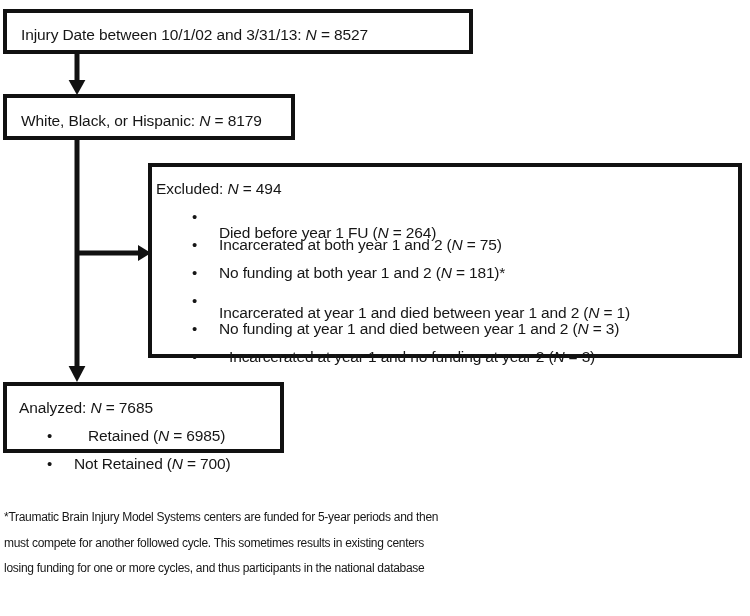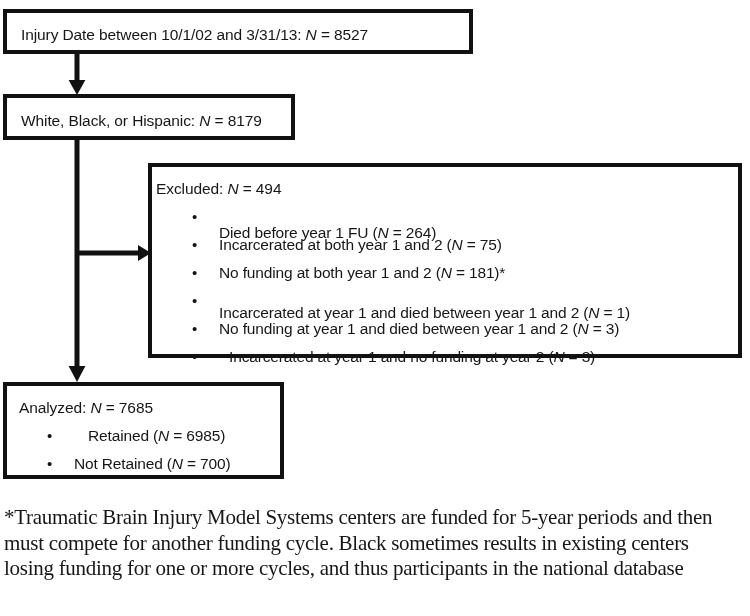--- a/index.html
+++ b/index.html
@@ -87,46 +87,45 @@
   #box-race .box-line { left: 14px; top: 15px; }
 
   #box-excluded {
     left: 148px; top: 163px;
     width: 594px; height: 195px;
   }
   #box-excluded .box-title { left: 4px; top: 14px; }
 
   #box-analyzed {
     left: 3px; top: 382px;
-    width: 281px; height: 97px;
+    width: 281px; height: 71px;
   }
   #box-analyzed .box-title { left: 12px; top: 14px; }
 
   
   .arrow-svg {
     position: absolute;
     overflow: visible;
   }
   #arrow-1 { left: 62px; top: 52px; }
   #arrow-branch-trunk { left: 62px; top: 138px; }
 
   
   #footnote {
     position: absolute;
     left: 4px;
     top: 505px;
     width: 742px;
   }
   #footnote .fn-line {
-    font-size: 21px;
+    font-size: 12px;
     line-height: 25.5px;
     letter-spacing: -0.28px;
     color: #171717;
     white-space: nowrap;
-    font-family: Liberation Serif, serif;
   }
 </style>
 </head>
 <body>
 
 <div id="flow-root">
 
   <div class="fc-box" id="box-injury-date">
     <div class="box-inner fc-box-inner">
       <div class="box-line"><span>Injury Date between 10/1/02 and 3/31/13: </span><em class="varN">N</em><span> = 8527</span></div>
@@ -204,17 +203,17 @@
       <div class="bullet-row" style="left:40px; top:70px;">
         <span class="bullet-dot" style="left:0px; top:0px;">•</span>
         <span class="bullet-text" style="left:27px; top:0px;text-align:center;"><span>Not Retained (</span><em class="varN">N</em><span> = 700)</span></span>
       </div>
 
     </div>
   </div>
 
   <div id="footnote">
     <div class="fn-line">*Traumatic Brain Injury Model Systems centers are funded for 5-year periods and then</div>
-    <div class="fn-line">must compete for another funding cycle. Black sometimes results in existing centers</div>
+    <div class="fn-line">must compete for another followed cycle. This sometimes results in existing centers</div>
     <div class="fn-line">losing funding for one or more cycles, and thus participants in the national database</div>
   </div>
 
 </div>
 
 </body></html>

